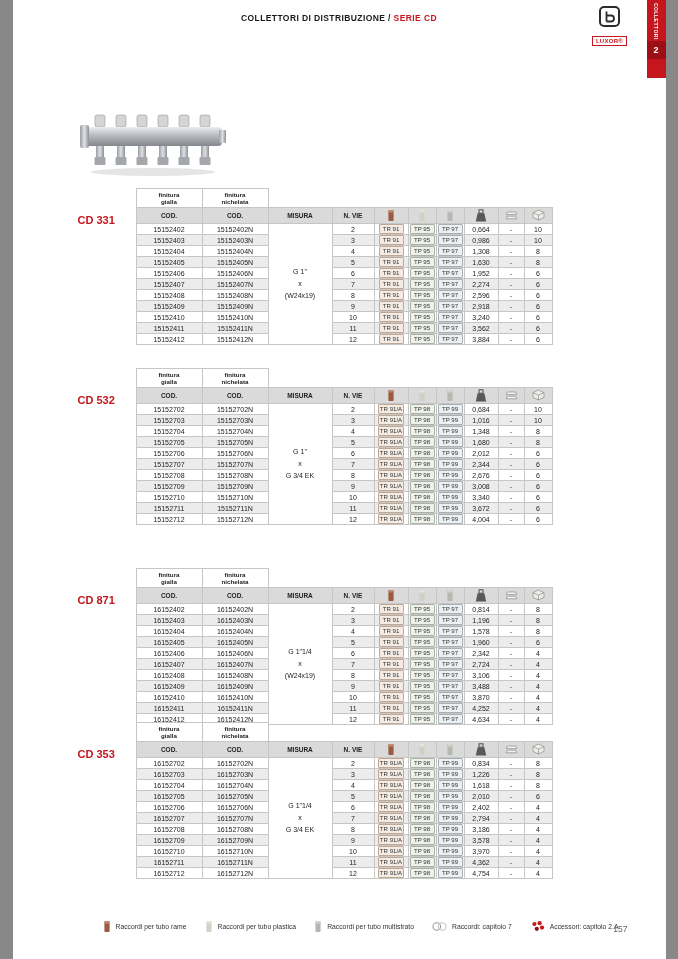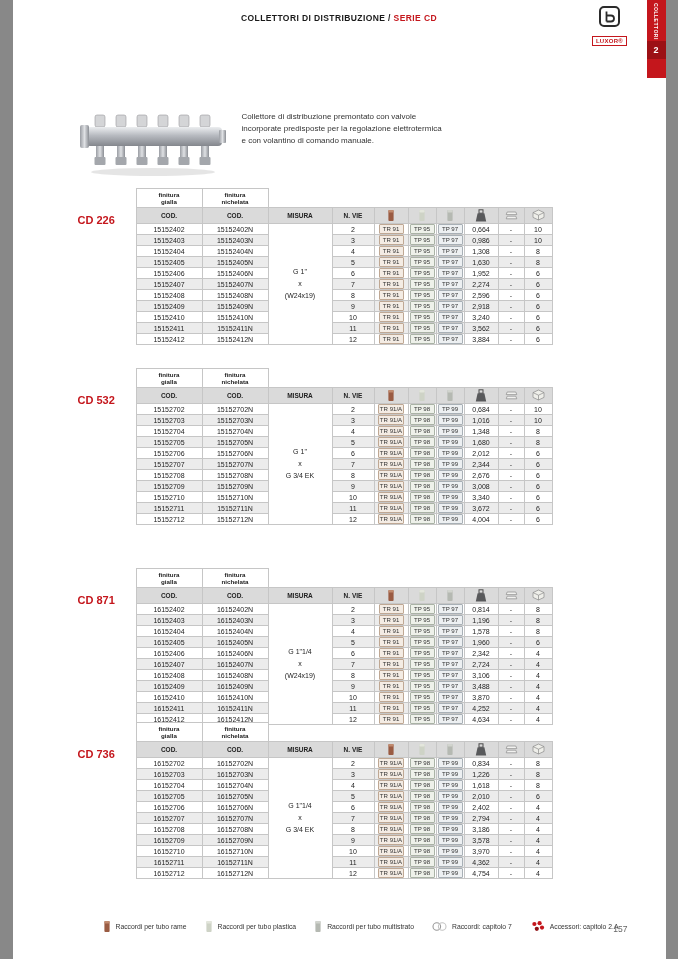--- a/index.html
+++ b/index.html
@@ -111,26 +111,25 @@
             <rect x="58.5" y="51" width="11" height="8" rx="1" fill="#a4a7ac"></rect>
           <rect x="81" y="40" width="8" height="13" fill="url(#met2)"></rect>
             <rect x="79.5" y="51" width="11" height="8" rx="1" fill="#a4a7ac"></rect>
           <rect x="102" y="40" width="8" height="13" fill="url(#met2)"></rect>
             <rect x="100.5" y="51" width="11" height="8" rx="1" fill="#a4a7ac"></rect>
           <rect x="123" y="40" width="8" height="13" fill="url(#met2)"></rect>
             <rect x="121.5" y="51" width="11" height="8" rx="1" fill="#a4a7ac"></rect>
         </g>
       </svg>
     </div>
-    <div class="product-desc">Collettore di distribuzione premontato con valvole incorporate predisposte per la regolazione elettrotermica e con volantino di comando manuale.</div>
   </div>
 
   <div id="tables-root">
       <div class="table-block" id="tb0">
-        <div class="model-label">CD 226</div>
+        <div class="model-label">CD 331</div>
         <table class="data-table">
           <colgroup>
             <col style="width:66px">
             <col style="width:66px">
             <col style="width:64px">
             <col style="width:42px">
             <col style="width:34px">
             <col style="width:28px">
             <col style="width:28px">
             <col style="width:34px">
@@ -686,21 +685,21 @@
               <td><span class="chip chip-tp">TP 95</span></td>
               <td><span class="chip chip-tp2">TP 97</span></td>
               <td>4,634</td>
               <td>-</td>
               <td>4</td>
             </tr>
           </tbody>
         </table>
       </div>
       <div class="table-block" id="tb3">
-        <div class="model-label">CD 736</div>
+        <div class="model-label">CD 353</div>
         <table class="data-table">
           <colgroup>
             <col style="width:66px">
             <col style="width:66px">
             <col style="width:64px">
             <col style="width:42px">
             <col style="width:34px">
             <col style="width:28px">
             <col style="width:28px">
             <col style="width:34px">

